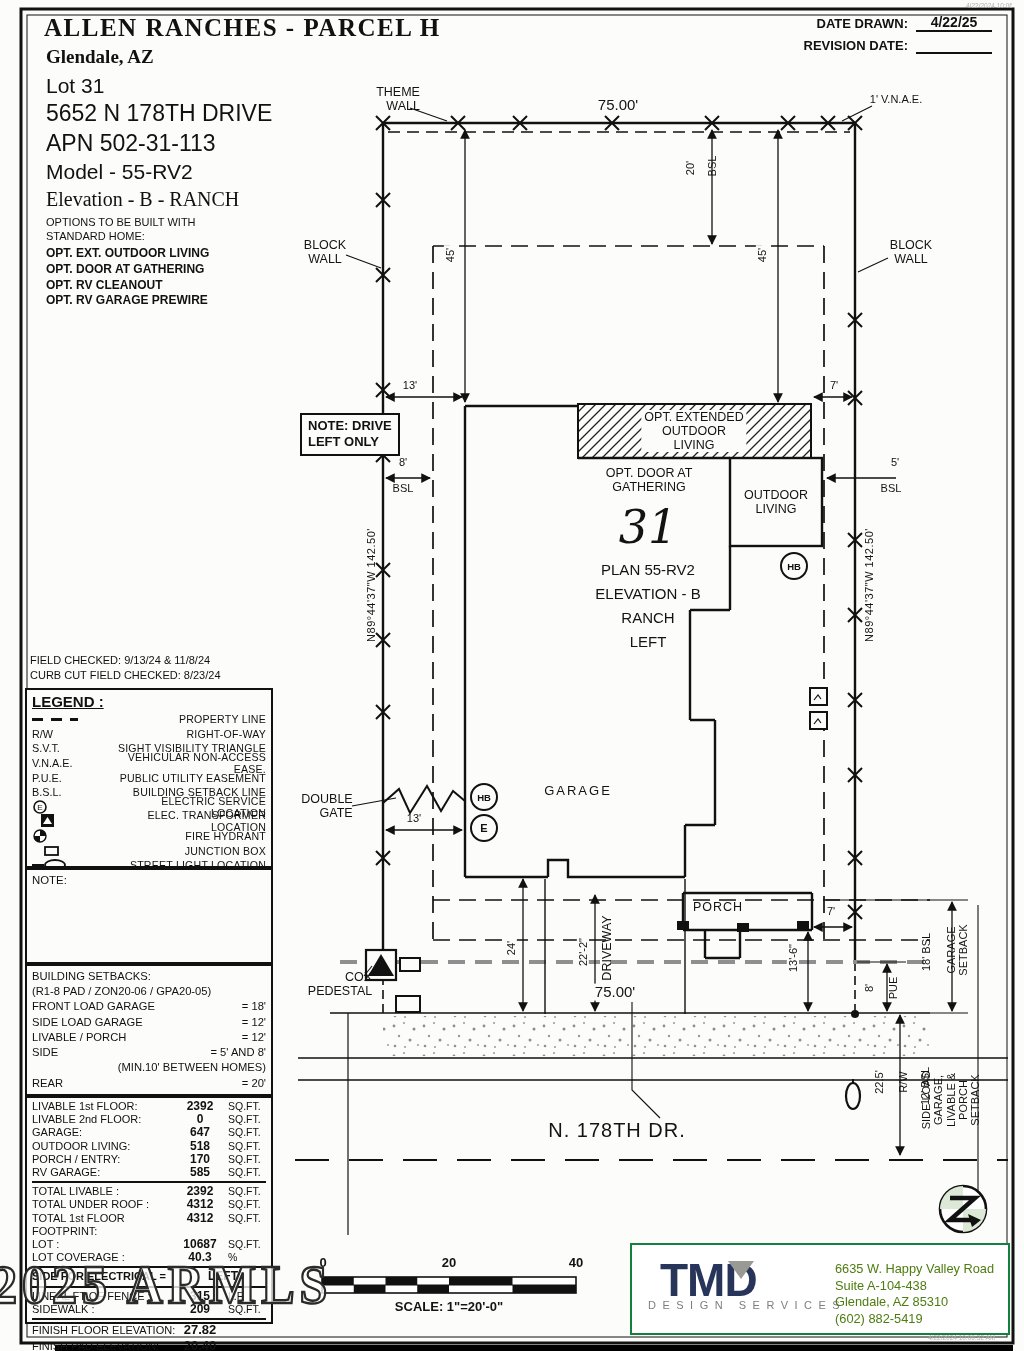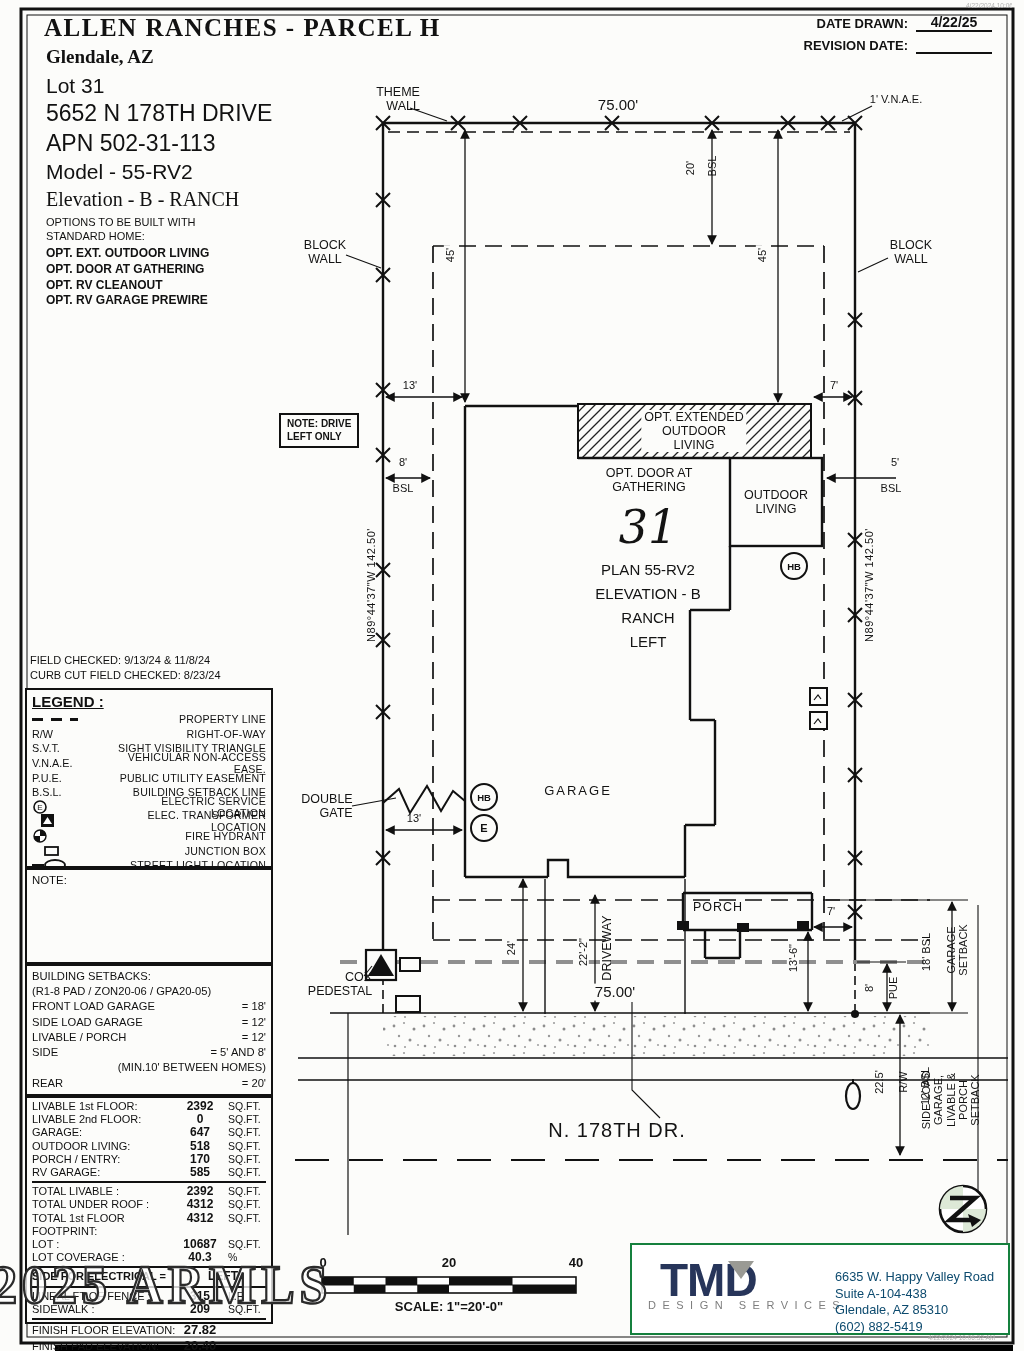--- a/index.html
+++ b/index.html
@@ -9,21 +9,21 @@
   .abs{position:absolute;z-index:3;}
   .lb{position:absolute;z-index:3;white-space:pre-line;text-align:center;line-height:1.12;
       font-size:11px;color:#131313;transform:translate(-50%,-50%);}
   .r{transform:translate(-50%,-50%) rotate(-90deg);}
   .f12{font-size:12.5px;} .f13{font-size:13px;} .f15{font-size:15px;} .f20{font-size:20px;letter-spacing:1px;}
   .ws{background:#fcfcfa;padding:0 3px;}
   .circ{position:absolute;z-index:3;width:24px;height:24px;border:2.2px solid #111;border-radius:50%;
         background:#fcfcfa;font-size:9.5px;font-weight:bold;display:flex;align-items:center;justify-content:center;
         transform:translate(-50%,-50%);}
   .box{position:absolute;z-index:3;border:2px solid #111;background:#fcfcfa;font-weight:bold;
-       font-size:10px;line-height:1.25;padding:3px 6px;white-space:pre-line;}
+       font-size:13px;line-height:1.25;padding:3px 6px;white-space:pre-line;margin-left:21px;}
   
   .hdr-title{font-family:"Liberation Serif",serif;font-weight:bold;font-size:25px;letter-spacing:1.5px;}
   .hdr-city{font-family:"Liberation Serif",serif;font-weight:bold;font-size:19px;}
   .hdr-l1{font-size:21px;} .hdr-l2{font-size:23px;} .hdr-l3{font-size:21px;} .hdr-l4{font-size:20px;}
   .hdr-sm{font-size:11px;line-height:1.25;} .hdr-opt{font-size:12px;font-weight:bold;line-height:1.32;white-space:pre-line;}
   .tlab{font-size:13px;font-weight:bold;text-align:right;}
   .tval{font-size:14px;font-weight:bold;text-align:center;border-bottom:2px solid #111;}
   
   .panel{position:absolute;left:25px;width:248px;border:2px solid #111;background:#fcfcfa;z-index:2;box-sizing:border-box;padding:3px 5px;}
   .pp{border:none;background:transparent;}
@@ -42,21 +42,21 @@
   #watermark{position:absolute;z-index:6;left:-8px;top:1256px;font-family:"Liberation Serif",serif;
              font-weight:bold;font-size:50px;letter-spacing:5px;color:rgba(255,255,255,.78);
              -webkit-text-stroke:2.2px #2b2b2b;transform:scaleY(1.08);}
   .scl{font-size:13px;font-weight:bold;}
   #firm{position:absolute;left:630px;top:1243px;width:380px;height:92px;border:2px solid #15803d;
         background:#fff;z-index:3;box-sizing:border-box;}
   .logo{position:absolute;left:28px;top:8px;font-size:46px;font-weight:bold;color:#27355a;letter-spacing:-1px;}
   .logo-tri{position:absolute;left:96px;top:16px;width:0;height:0;border-left:13px solid transparent;
             border-right:13px solid transparent;border-top:18px solid #9a9a94;}
   .logo-tag{position:absolute;left:16px;top:54px;font-size:11px;letter-spacing:6.5px;color:#7d7d7d;}
-  .faddr{position:absolute;left:203px;top:24px;font-size:12.8px;line-height:16.5px;color:#0c4a6e;}
+  .faddr{position:absolute;left:203px;top:16px;font-size:12.8px;line-height:16.5px;color:#4d7c0f;}
   .stamp{position:absolute;font-size:6.5px;color:#b3b3b3;white-space:nowrap;z-index:4;}
 </style>
 </head>
 <body>
 
 <div id="page">
 
 <svg id="linework" width="1024" height="1351" viewBox="0 0 1024 1351">
   <defs>
     <marker id="ah" viewBox="0 0 10 10" refX="9" refY="5" markerWidth="7.5" markerHeight="7.5" orient="auto-start-reverse">

